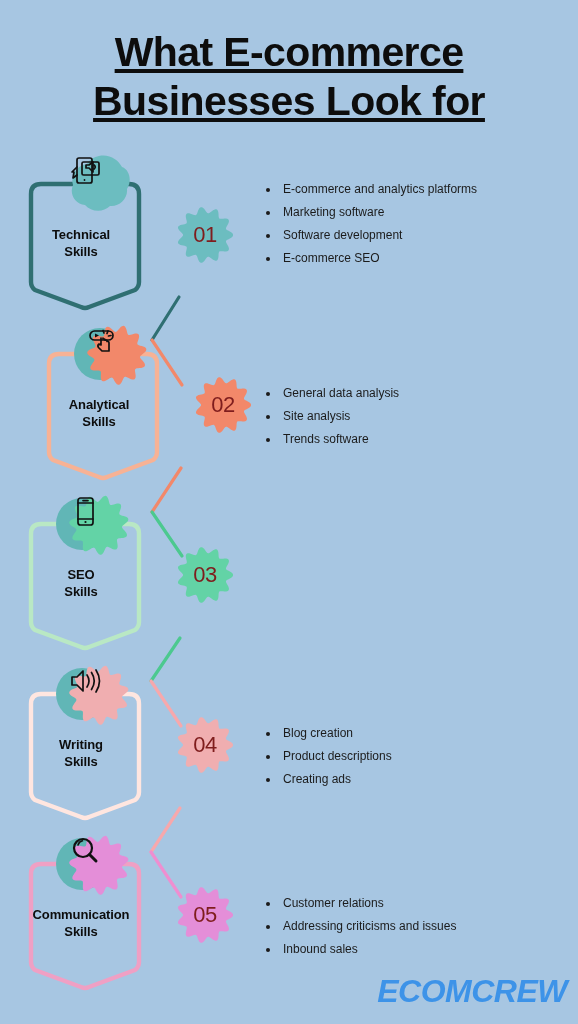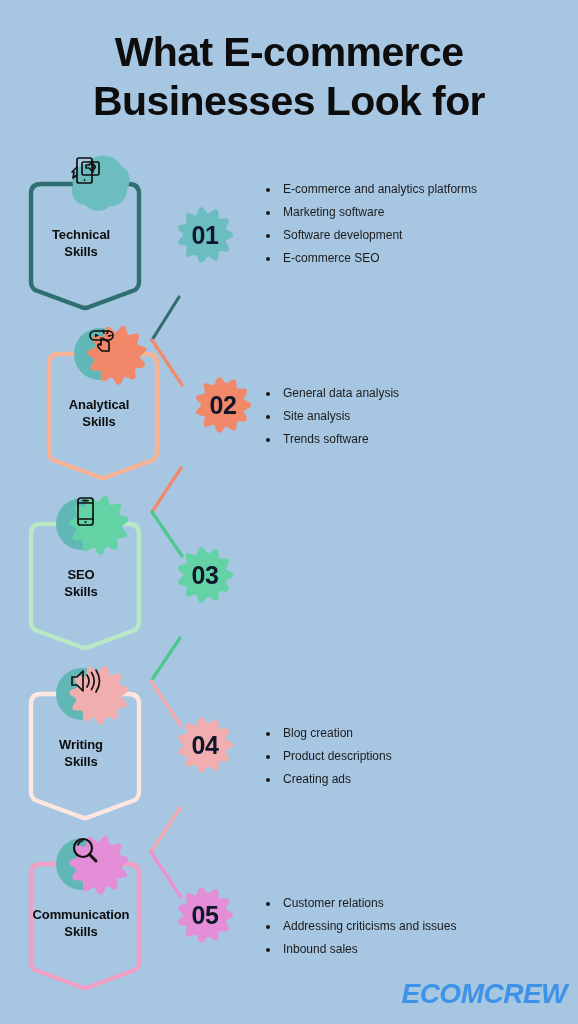--- a/index.html
+++ b/index.html
@@ -16,20 +16,21 @@
   
   .title{
     position:absolute;left:0;top:28px;width:578px;
     text-align:center;
     font-family:"Liberation Sans", sans-serif;
     font-weight:bold;
     font-size:41px;
     line-height:49px;
     letter-spacing:-0.6px;
     color:#0d0d0d;
+    text-decoration:underline;
   }
   .title span{display:block;}
 
   
   .section{position:absolute;left:0;width:578px;height:170px;}
   .shield-point{
     position:absolute;
     left:23px;top:28px;
     width:116px;height:126px;
   }
@@ -65,21 +66,21 @@
   
   .numbadge{
     position:absolute;
     width:58px;height:58px;
     left:176px;top:56px;
   }
   .numbadge svg{position:absolute;left:0;top:0;}
   .numbadge .numtext{
     position:absolute;left:0;top:0;width:58px;height:58px;
     display:flex;align-items:center;justify-content:center;
-    font-weight:bold;font-size:25px;color:#0f172a;
+    font-weight:normal;font-size:22px;color:#7f1d1d;
     letter-spacing:-0.5px;
   }
 
   
   .bullets{
     position:absolute;
     left:263px;
     width:300px;
     font-size:12px;
     line-height:22px;
@@ -90,21 +91,21 @@
 
   
   .connectors{position:absolute;left:0;top:0;width:578px;height:1024px;pointer-events:none;}
 
   
   .logo{
     position:absolute;right:18px;bottom:14px;
     display:flex;align-items:center;
   }
   .logo-text{
-    font-weight:bold;font-style:italic;font-size:28px;
+    font-weight:bold;font-style:italic;font-size:32px;
     color:#3d93e8;letter-spacing:-0.5px;margin-top:15px;
   }
   .logo-arrow{position:relative;width:0;height:0;margin-left:-7px;margin-bottom:12px;}
 </style>
 </head>
 <body style="background: rgb(167, 198, 226);">
 
 <div class="canvas">
 
   <div class="title">

